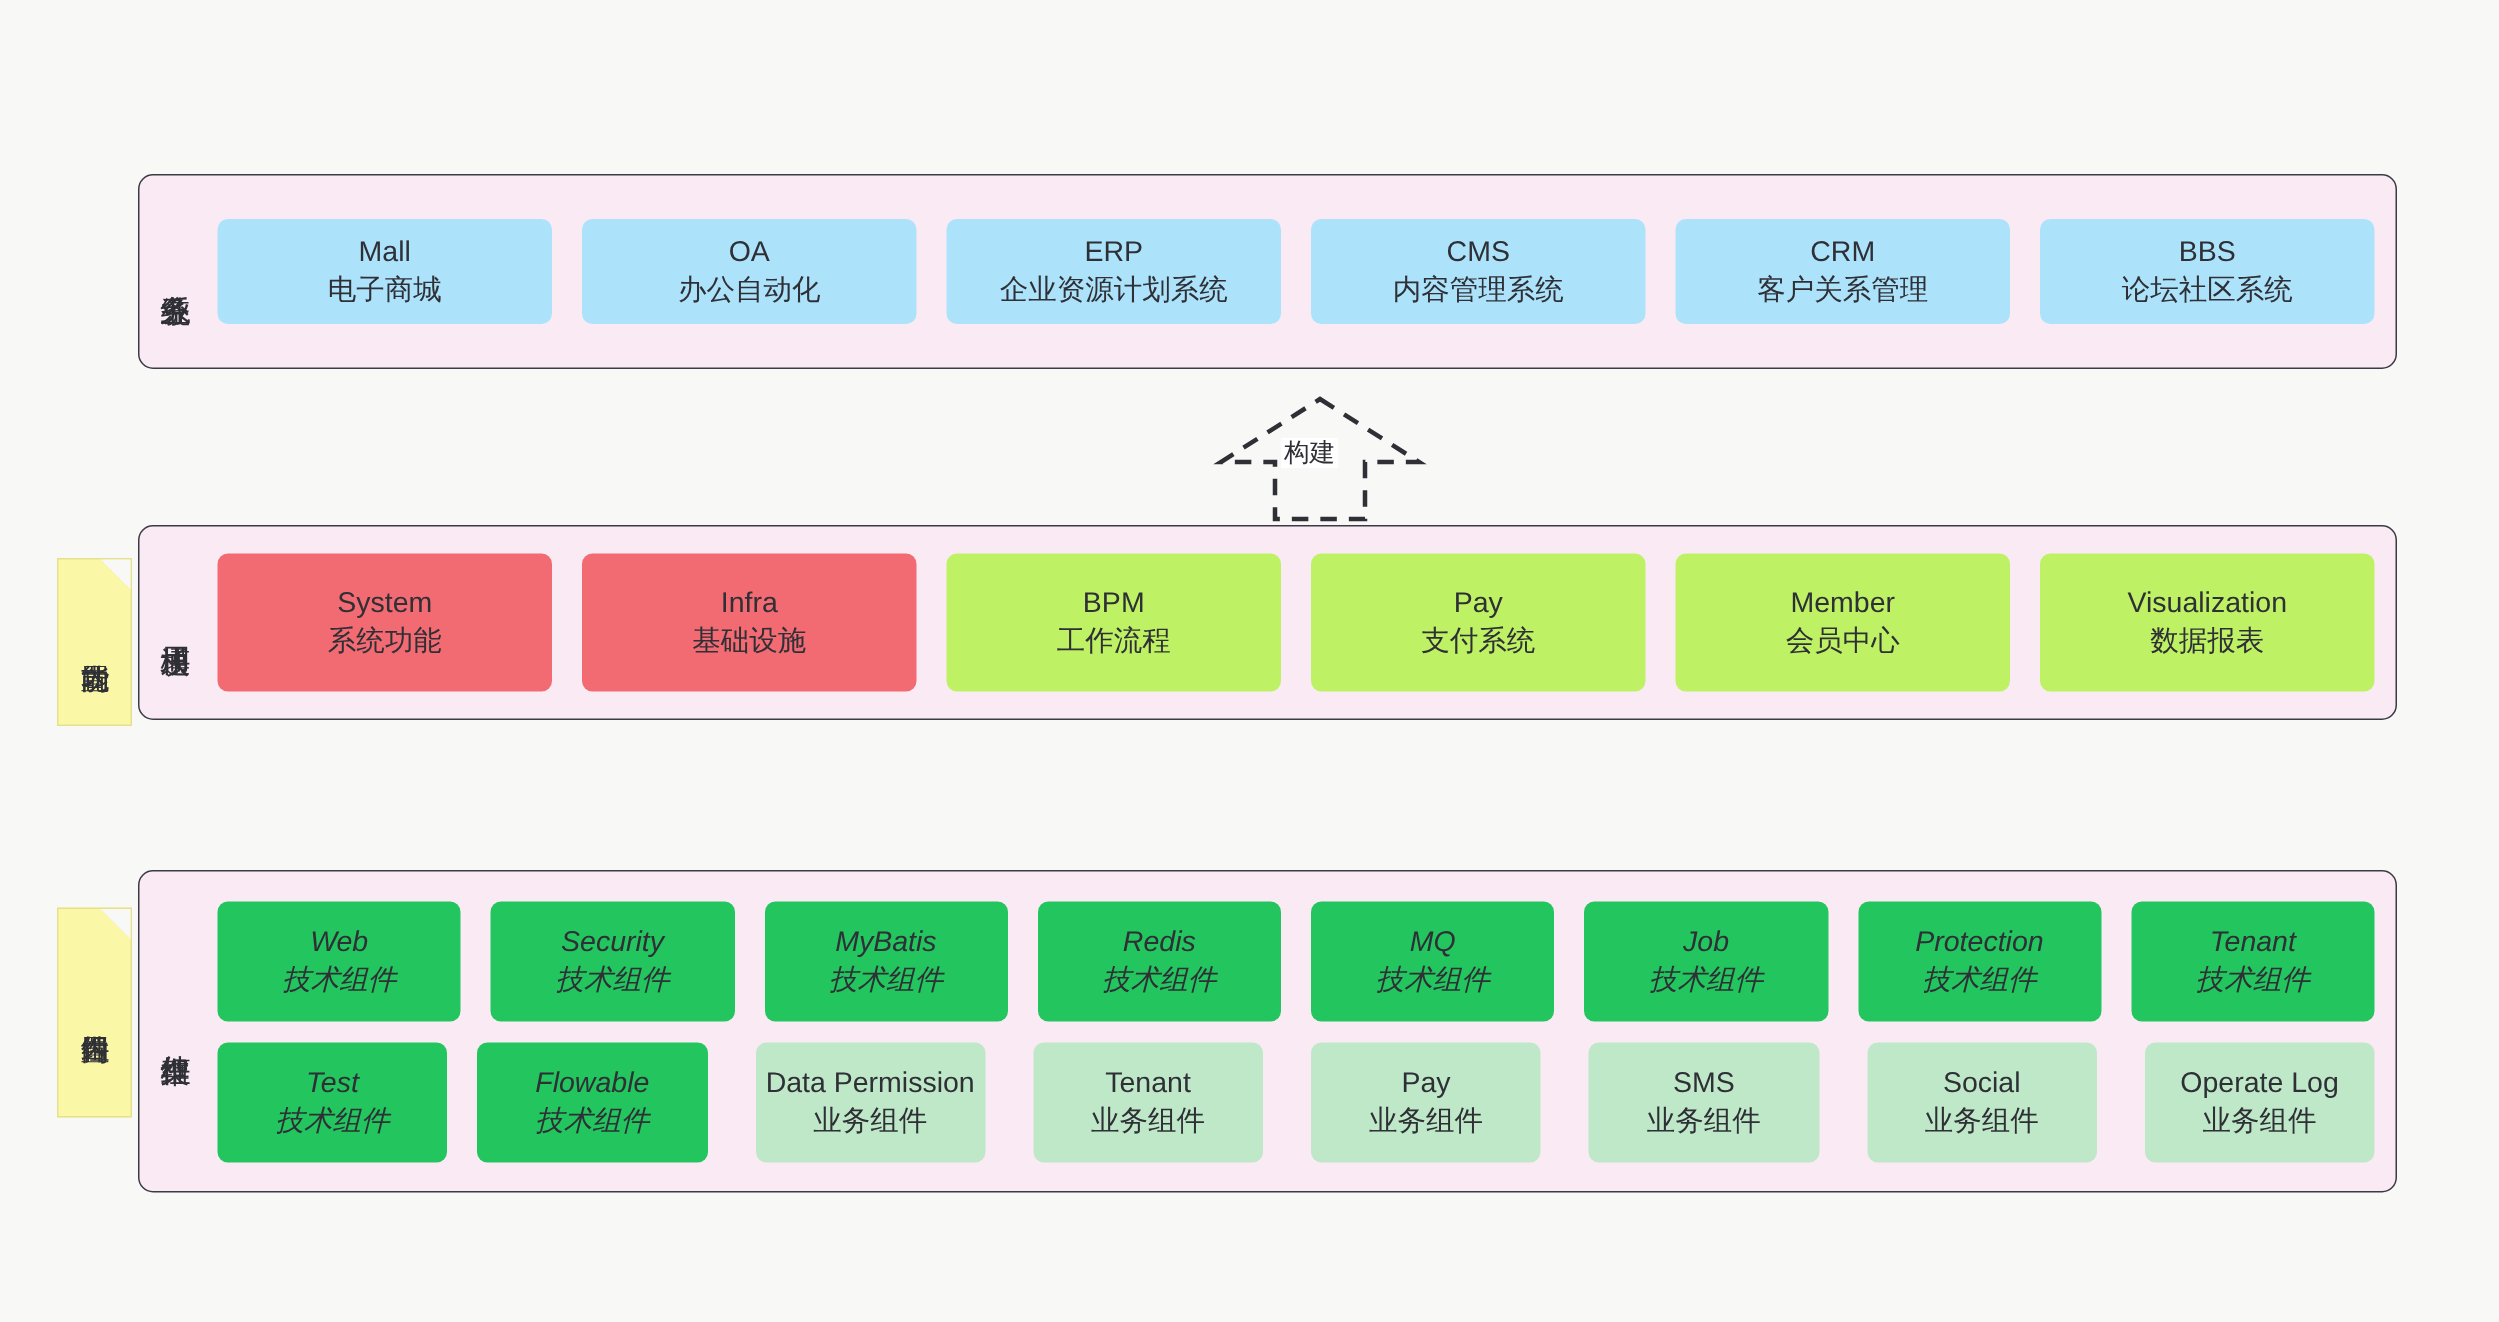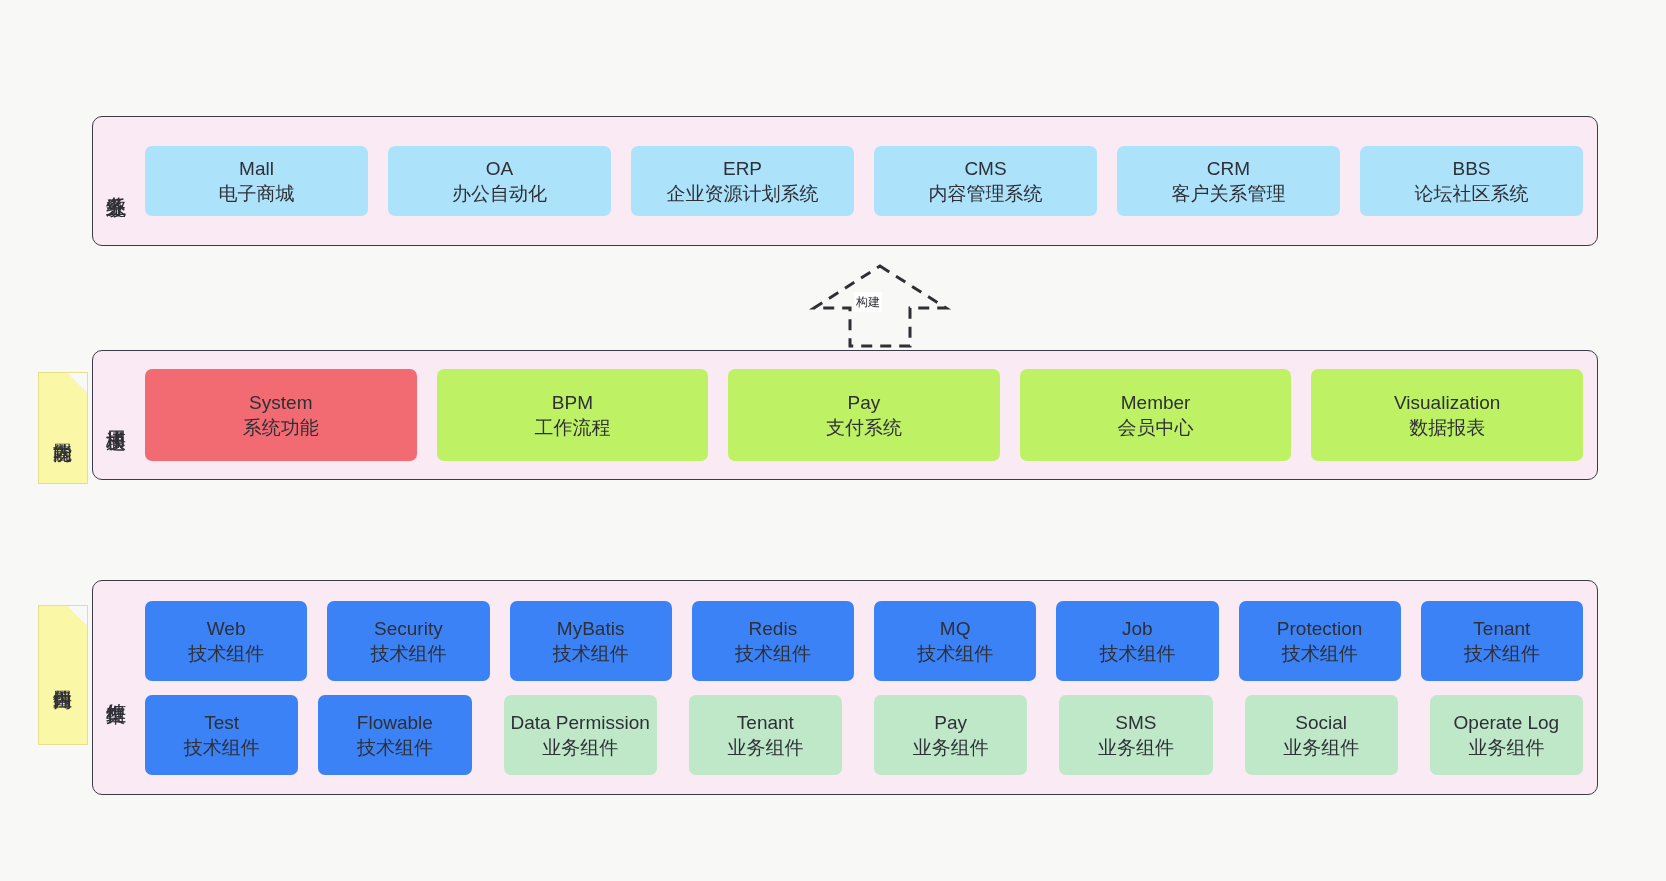--- a/index.html
+++ b/index.html
@@ -82,21 +82,21 @@
     padding: 4px 6px;
     user-select: none;
   }
   .cell .ln { display: block; white-space: nowrap; }
   .cell .ln.wrap { white-space: normal; }
 
   
   .c-blue       { background: #ace3fb; }
   .c-red        { background: #f26b73; }
   .c-pink       { background: #bef264; }
-  .c-green      { background: #3b82f6; }
+  .c-green      { background: #22c55e; font-style: italic; }
   .c-lightgreen { background: #bfe8c9; margin-left: 12px; }
 
   
   #layer-business  { left: 92px;  top: 116px; width: 1506px; height: 130px; }
   #layer-modules   { left: 92px;  top: 350px; width: 1506px; height: 130px; }
   #layer-framework { left: 92px;  top: 580px; width: 1506px; height: 215px; }
 
   #layer-business  .cell { height: 70px; }
   #layer-modules   .cell { height: 92px; }
   #layer-framework .cell { height: 80px; }
@@ -139,21 +139,21 @@
     clip-path: polygon(0 0, 100% 0, 100% 100%);
   }
   #note-modules   { left: 38px; top: 372px; height: 112px; }
   #note-framework { left: 38px; top: 605px; height: 140px; }
 
   
   .arrow { position: absolute; }
   .arrow svg { display: block; overflow: visible; }
   .arrow-label {
     position: absolute;
-    font-size: 12px;
+    font-size: 17px;
     line-height: 20px;
     color: #2f2f36;
     background: #ffffff;
     padding: 0 2px;
     white-space: nowrap;
     user-select: none;
   }
   #arrow-build { left: 800px; top: 262px; width: 160px; height: 88px; }
   #arrow-impl  { left: 812px; top: 492px; width: 160px; height: 88px; }
   #arrow-build .arrow-label { left: 54px; top: 30px; }
@@ -210,20 +210,24 @@
   </div>
 
   <div class="layer" id="layer-modules">
     <div class="layer-title">通用模块</div>
     <div class="layer-body">
       <div class="row">
           <div class="cell c-red">
             <span class="ln">System</span>
             <span class="ln">系统功能</span>
           </div>
+          <div class="cell c-red">
+            <span class="ln">Infra</span>
+            <span class="ln">基础设施</span>
+          </div>
           <div class="cell c-pink">
             <span class="ln">BPM</span>
             <span class="ln">工作流程</span>
           </div>
           <div class="cell c-pink">
             <span class="ln">Pay</span>
             <span class="ln">支付系统</span>
           </div>
           <div class="cell c-pink">
             <span class="ln">Member</span>

